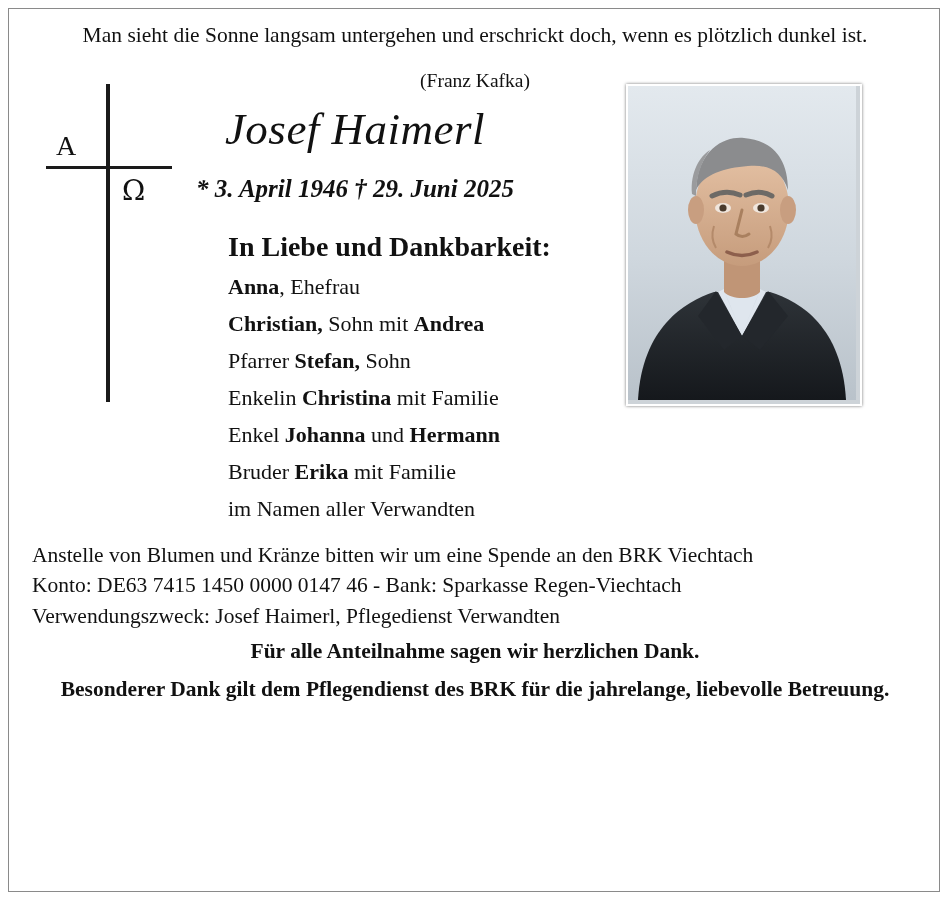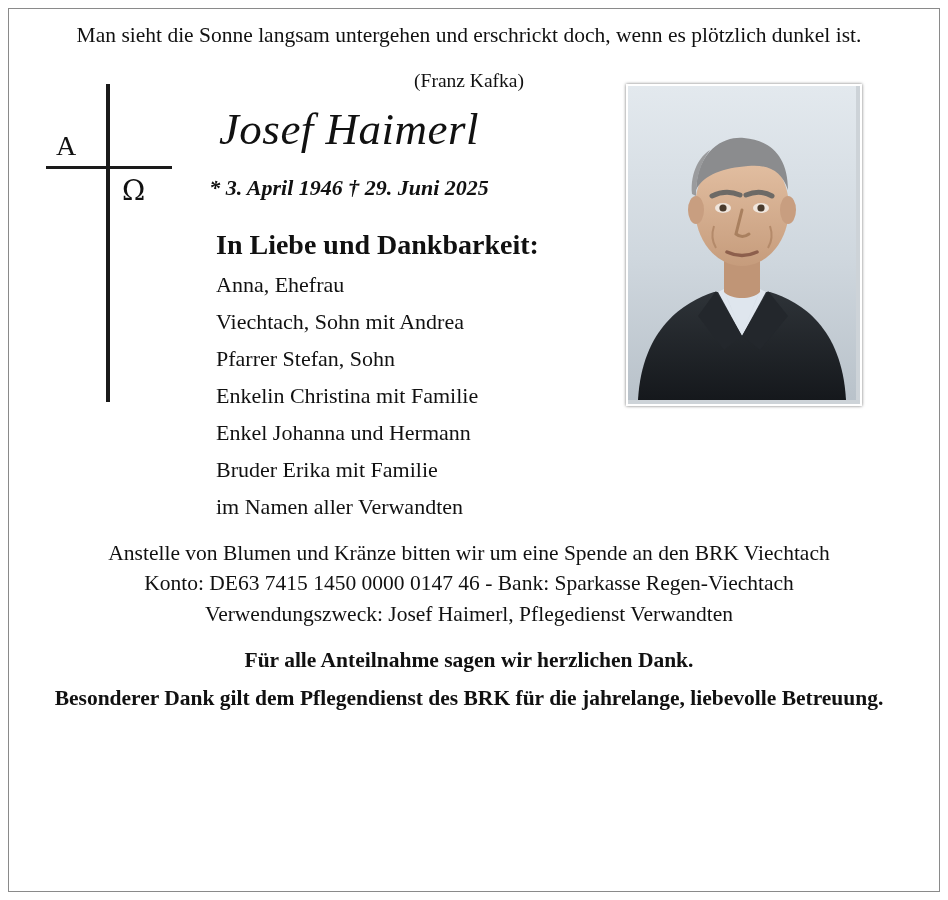--- a/index.html
+++ b/index.html
@@ -27,21 +27,21 @@
     bottom: 8px;
     border: 1px solid #8a8a8a;
     box-sizing: border-box;
     pointer-events: none;
   }
   .content {
     position: relative;
     width: 100%;
     height: 100%;
     box-sizing: border-box;
-    padding: 22px 30px 10px 20px;
+    padding: 22px 30px 10px 32px;
   }
 
   
   .quote {
     text-align: center;
     font-size: 21.5px;
     line-height: 1.28;
     margin: 0 auto;
     width: 100%;
   }
@@ -103,21 +103,21 @@
     letter-spacing: 0.5px;
     line-height: 1.05;
     margin: 0;
     font-weight: normal;
   }
   .origin {
     font-size: 25px;
     margin-top: 6px;
   }
   .dates {
-    font-size: 22px;
+    font-size: 25px;
     font-weight: bold;
     margin-top: 22px;
   }
 
   
   .portrait {
     position: absolute;
     right: 86px;
     top: 84px;
     width: 232px;
@@ -138,38 +138,38 @@
   .family-title {
     font-size: 28px;
     font-weight: bold;
     margin-bottom: 11px;
   }
   .family-line {
     font-size: 22px;
     margin-bottom: 11px;
     white-space: nowrap;
   }
-  .family-line b { font-weight: normal; }
+  .family-line b { font-weight: bold; }
 
   
   .service {
     text-align: center;
     margin-top: 24px;
     font-size: 21.5px;
     line-height: 1.42;
   }
   .donation {
-    text-align: center;
+    text-align: left;
     margin-top: 18px;
     font-size: 21.5px;
     line-height: 1.42;
   }
   .thanks {
     text-align: center;
-    margin-top: 19px;
+    margin-top: 8px;
     font-size: 21.5px;
     font-weight: bold;
   }
   .special-thanks {
     text-align: center;
     margin-top: 13px;
     font-size: 21.5px;
     font-weight: bold;
   }
 </style>
@@ -248,21 +248,21 @@
 
     <div class="main-head">
       <div class="name">Josef Haimerl</div>
       <div class="dates">* 3. April 1946  † 29. Juni 2025</div>
     </div>
 
     <div class="family">
       <div class="family-title">In Liebe und Dankbarkeit:</div>
       <div id="family-lines">
           <div class="family-line"><b>Anna</b><span>, Ehefrau</span></div>
-          <div class="family-line"><b>Viechtach,</b><span> Sohn mit </span><b>Andrea</b></div>
+          <div class="family-line"><b>Christian,</b><span> Sohn mit </span><b>Andrea</b></div>
           <div class="family-line"><span>Pfarrer </span><b>Stefan,</b><span> Sohn</span></div>
           <div class="family-line"><span>Enkelin </span><b>Christina</b><span> mit Familie</span></div>
           <div class="family-line"><span>Enkel </span><b>Johanna</b><span> und </span><b>Hermann</b></div>
           <div class="family-line"><span>Bruder </span><b>Erika</b><span> mit Familie</span></div>
           <div class="family-line"><span>im Namen aller Verwandten</span></div>
         </div>
     </div>
 
 
     <div class="donation">

